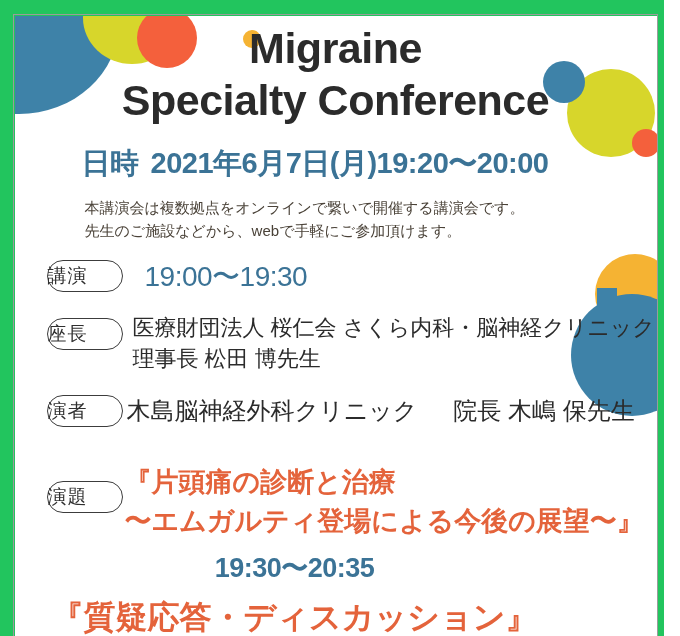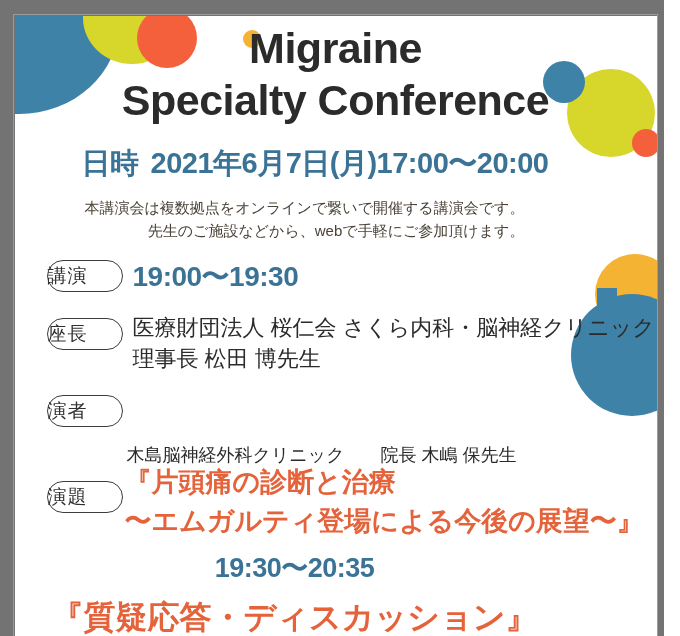--- a/index.html
+++ b/index.html
@@ -5,21 +5,21 @@
   html,body{margin:0;padding:0;}
   body{
     width:680px;height:636px;
     background:#ffffff;
     font-family:"Liberation Sans","DejaVu Sans",sans-serif;
     overflow:hidden;
   }
   .page{
     position:relative;
     width:664px;height:636px;
-    background:#737373;
+    background:#22c55e;
     overflow:hidden;
   }
   
   .frame{
     position:absolute;
     left:13px;top:14px;
     width:645px;height:640px;
     border:1.5px solid #9b9b9b;
     border-bottom:none;
     box-sizing:border-box;
@@ -137,60 +137,60 @@
   .datetime .label{margin-right:12px;margin-left:41px;}
 
   .note{
     position:absolute;
     left:70px;top:180px;
     color:#4a4238;
     font-size:15px;
     line-height:1.55;
     white-space:nowrap;
   }
-  .note span{display:block;text-align:right;}
+  .note span{display:block;}
 
   
   .row{position:absolute;left:0;width:642px;}
   .badge{
     position:absolute;
     left:32px;
     width:76px;height:32px;
     border:1.6px solid #3c3c3c;
     border-radius:18px;
     color:#2f2f2f;
     font-size:19px;
     line-height:30px;
     text-align:left;
     letter-spacing:1px;
     box-sizing:border-box;
     background:transparent;
   }
 
   .row-lecture{top:244px;}
   .row-lecture .time{
-    position:absolute;left:118px;top:-2px;
-    color:#3B7396;font-weight:bold;font-size:28px;
+    position:absolute;left:130px;top:-2px;
+    color:#3B7396;font-weight:normal;font-size:28px;
     letter-spacing:-0.5px;white-space:nowrap;
   }
 
   .row-chair{top:302px;}
   .row-chair .txt{
     position:absolute;left:118px;top:-6px;
     width:500px;
     color:#2b2b2b;font-size:22px;line-height:1.45;
     white-space:nowrap;
   }
   .row-chair .l1{display:block;text-align:left;}
   .row-chair .l2{display:block;text-align:left;padding-right:10px;}
 
   .row-speaker{top:379px;}
   .row-speaker .txt{
     position:absolute;left:112px;top:0px;
-    color:#2b2b2b;font-size:18px;white-space:nowrap;margin-top:48px;
+    color:#2b2b2b;font-size:24px;white-space:nowrap;
   }
   .row-speaker .gap{display:inline-block;width:36px;}
 
   .row-topic{top:465px;}
   .row-topic .txt{
     position:absolute;left:110px;top:-18px;
     color:#E4633B;font-weight:bold;font-size:27px;
     line-height:1.45;white-space:nowrap;
   }
   .row-topic .l1{display:block;}
@@ -230,21 +230,21 @@
     <div class="blob-r-blue-notch"></div>
 
     <div class="content">
 
       <div class="hero">
         <span class="l1">Migraine</span>
         <span class="l2">Specialty Conference</span>
       </div>
 
       <div class="datetime">
-        <span class="label">日時</span><span>2021年6月7日(月)17:00〜20:00</span>
+        <span class="label">日時</span><span>2021年6月7日(月)19:20〜20:00</span>
       </div>
 
       <div class="note">
         <span>本講演会は複数拠点をオンラインで繋いで開催する講演会です。</span>
         <span>先生のご施設などから、webで手軽にご参加頂けます。</span>
       </div>
 
       <div class="row row-lecture">
         <div class="badge">講演</div>
         <div class="time">19:00〜19:30</div>

